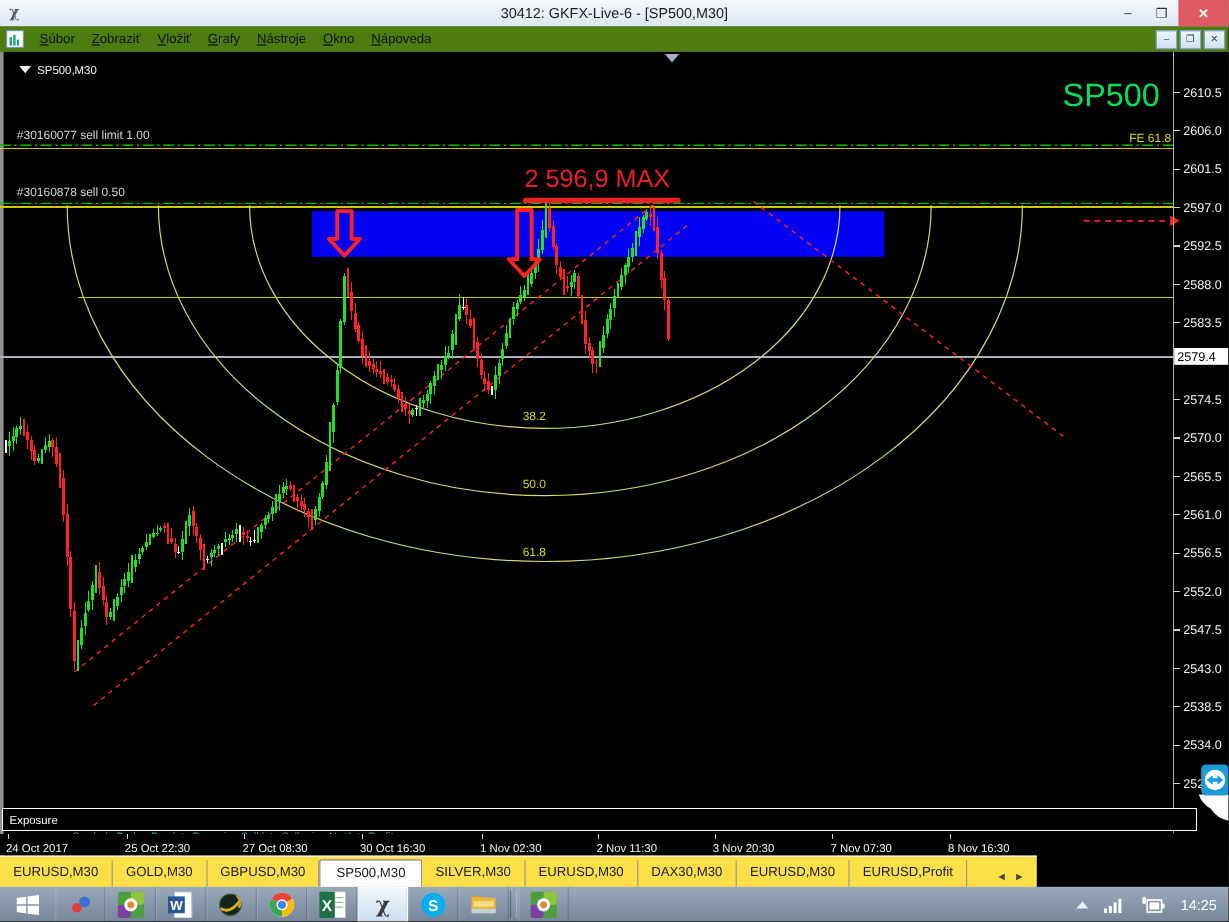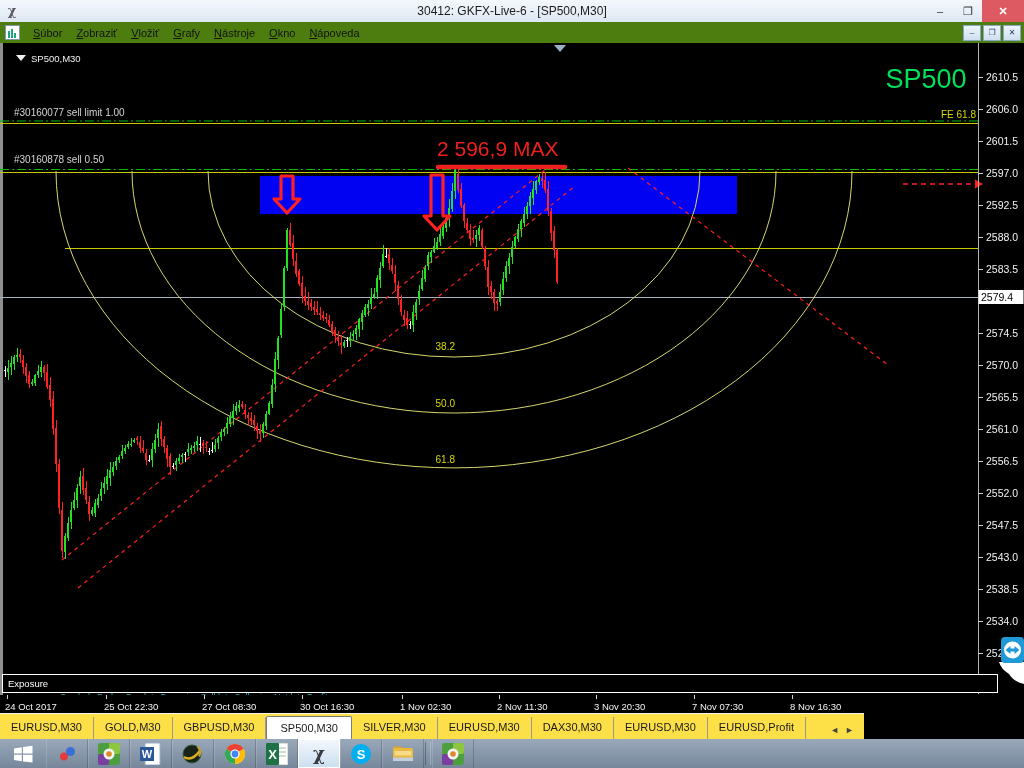--- a/index.html
+++ b/index.html
@@ -659,14 +659,31 @@
         <div class="task-tile">
           <svg width="22" height="22">
             <rect width="22" height="22" rx="3" fill="#4d9e3f"></rect>
             <rect x="11" y="0" width="11" height="11" rx="2" fill="#8ec63f"></rect>
             <rect x="0" y="11" width="11" height="11" rx="2" fill="#7a3fa0"></rect>
             <circle cx="11" cy="11" r="5.5" fill="#f4f4f4"></circle>
             <circle cx="11" cy="11" r="2.8" fill="#e0882a"></circle>
           </svg>
         </div>
       </div>
+    <div class="tray">
+      <div class="tri-up"></div>
+      <svg width="18" height="14">
+        <rect x="0" y="10" width="2.5" height="4" fill="#fff"></rect>
+          <rect x="4" y="8" width="2.5" height="6" fill="#fff"></rect>
+        <rect x="8" y="5" width="2.5" height="9" fill="#fff"></rect>
+          <rect x="12" y="2" width="2.5" height="12" fill="#fff"></rect>
+      </svg>
+      <svg width="20" height="14">
+        <rect x="1" y="1" width="3" height="5" fill="#fff"></rect>
+          <rect x="2" y="0" width="1" height="2" fill="#fff"></rect>
+        <rect x="5" y="3" width="12" height="10" fill="none" stroke="#fff" stroke-width="1.4"></rect>
+        <rect x="17.5" y="6" width="2" height="4" fill="#fff"></rect>
+          <rect x="7" y="5" width="8" height="6" fill="#fff"></rect>
+      </svg>
+      <span class="clock">14:25</span>
+    </div>
   </div>
 </div>
 
 </body></html>

